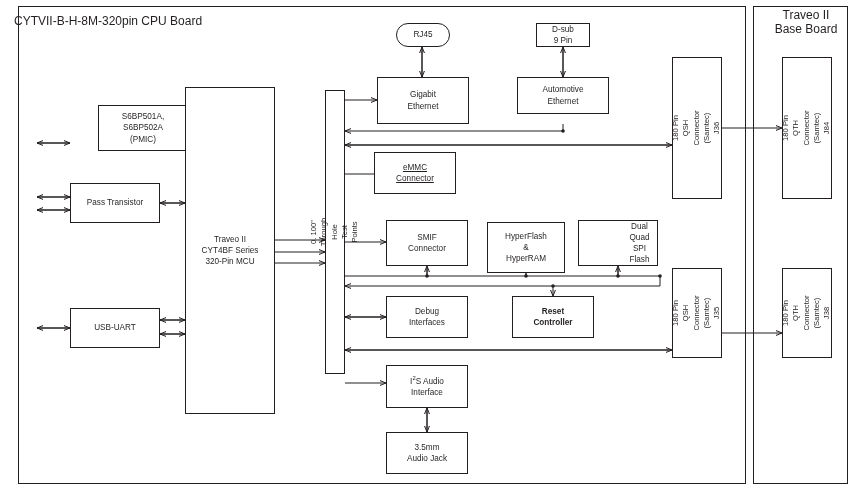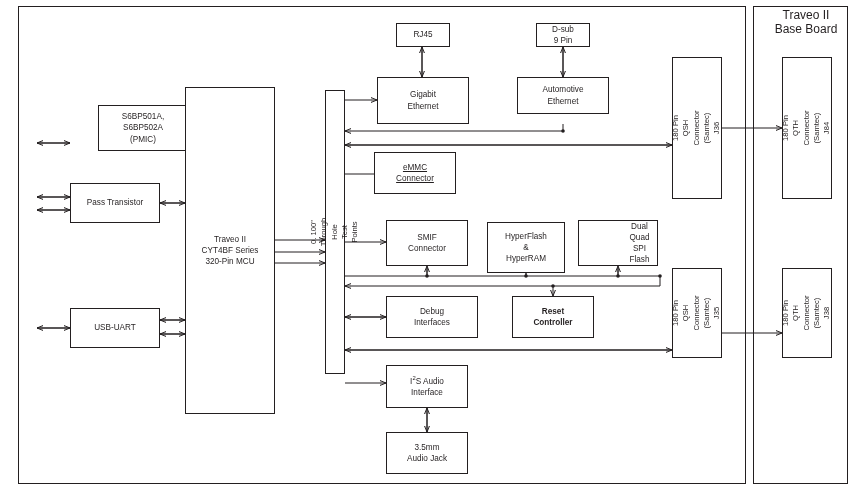--- a/index.html
+++ b/index.html
@@ -28,20 +28,21 @@
   sup{font-size:0.72em;vertical-align:super;}
 </style>
 </head>
 <body>
 
 <div id="canvas">
 
   <div class="panel" id="cpu-board-panel" style="left:18px;top:6px;width:728px;height:478px;"></div>
   <div class="panel" id="base-board-panel" style="left:753px;top:6px;width:95px;height:478px;"></div>
 
+  <div class="panel-title" id="cpu-board-title">CYTVII-B-H-8M-320pin CPU Board</div>
   <div class="panel-title" id="base-board-title">Traveo II
 Base Board</div>
 
   <svg id="wires">
     <defs>
       <marker id="ar" markerWidth="7" markerHeight="7" refX="6.4" refY="2.6" orient="auto">
         <path d="M0,0 L6.4,2.6 L0,5.2 z" fill="#231f20" stroke="none"></path>
       </marker>
       <marker id="arL" markerWidth="7" markerHeight="7" refX="6.4" refY="2.6" orient="auto">
         <path d="M0,0 L6.4,2.6 L0,5.2 z" fill="#231f20" stroke="none"></path>
@@ -141,21 +142,21 @@
   <div class="blk" id="blk-mcu" style="left:185px;top:87px;width:90px;height:327px;">
     <span>Traveo II
 CYT4BF Series
 320-Pin MCU</span>
   </div>
 
   <div class="vblk" id="blk-testpoints" style="left:325px;top:90px;width:20px;height:284px;">
     <div class="vtxt">0. 100" Through Hole Test Points</div>
   </div>
 
-  <div class="blk" id="blk-rj45" style="left:396px;top:23px;width:54px;height:24px;">
+  <div class="blk" id="blk-rj45" style="left:396px;top:23px;width:54px;height:24px;border-radius:12px;">
     <span>RJ45</span>
   </div>
 
   <div class="blk" id="blk-dsub" style="left:536px;top:23px;width:54px;height:24px;">
     <span>D-sub
 9 Pin</span>
   </div>
 
   <div class="blk" id="blk-gige" style="left:377px;top:77px;width:92px;height:47px;">
     <span>Gigabit
@@ -181,21 +182,21 @@
     <span>HyperFlash
 &amp;
 HyperRAM</span>
   </div>
 
   <div class="blk" id="blk-dqspi" style="left:578px;top:220px;width:80px;height:46px;padding-left:44px;">
     <span>Dual Quad
 SPI Flash</span>
   </div>
 
-  <div class="blk" id="blk-debug" style="left:386px;top:296px;width:92px;height:42px;">
+  <div class="blk" id="blk-debug" style="left:386px;top:296px;width:82px;height:42px;">
     <span>Debug
 Interfaces</span>
   </div>
 
   <div class="blk" id="blk-reset" style="left:512px;top:296px;width:82px;height:42px;font-weight:bold;">
     <span>Reset
 Controller</span>
   </div>
 
   <div class="blk" id="blk-i2s" style="left:386px;top:365px;width:82px;height:43px;">

